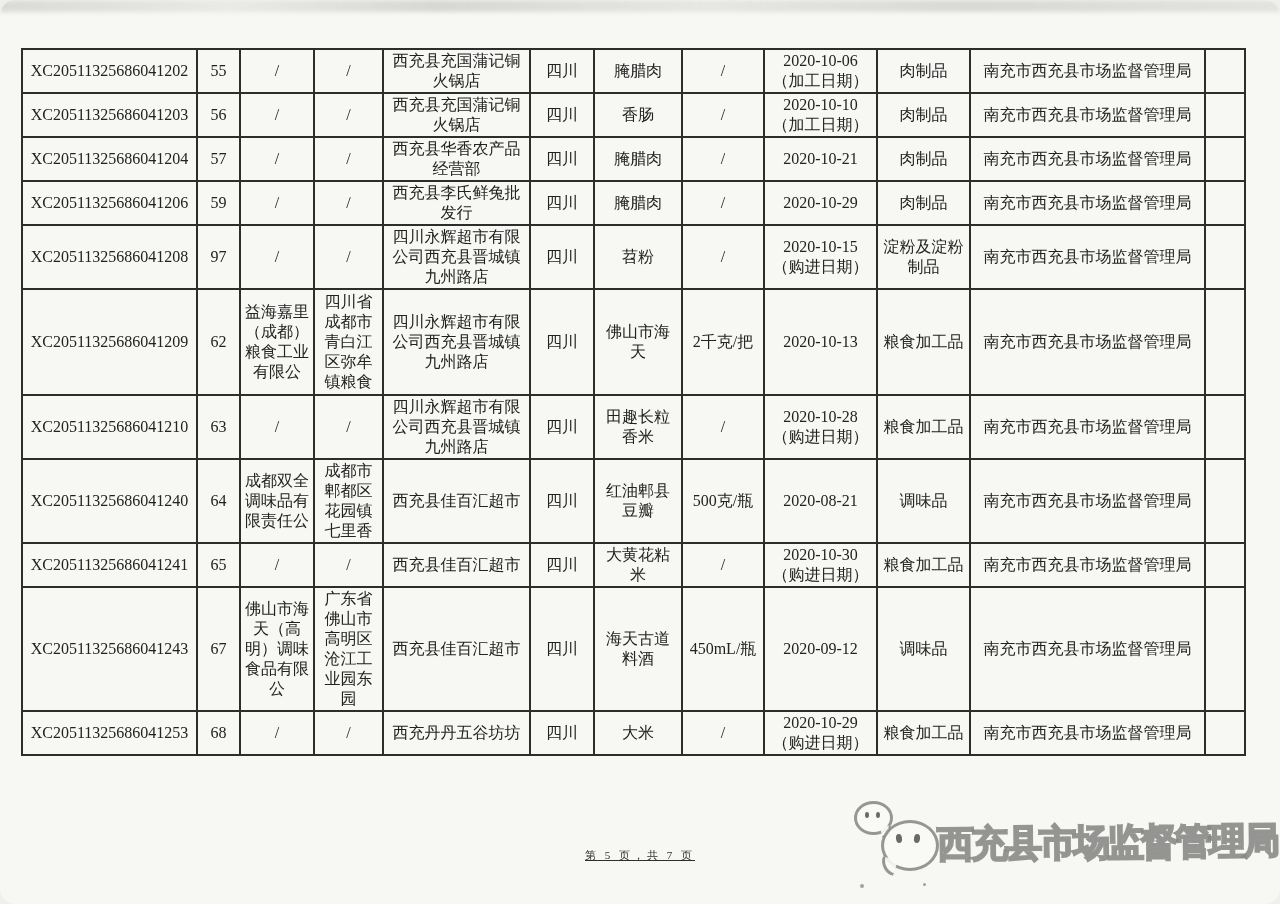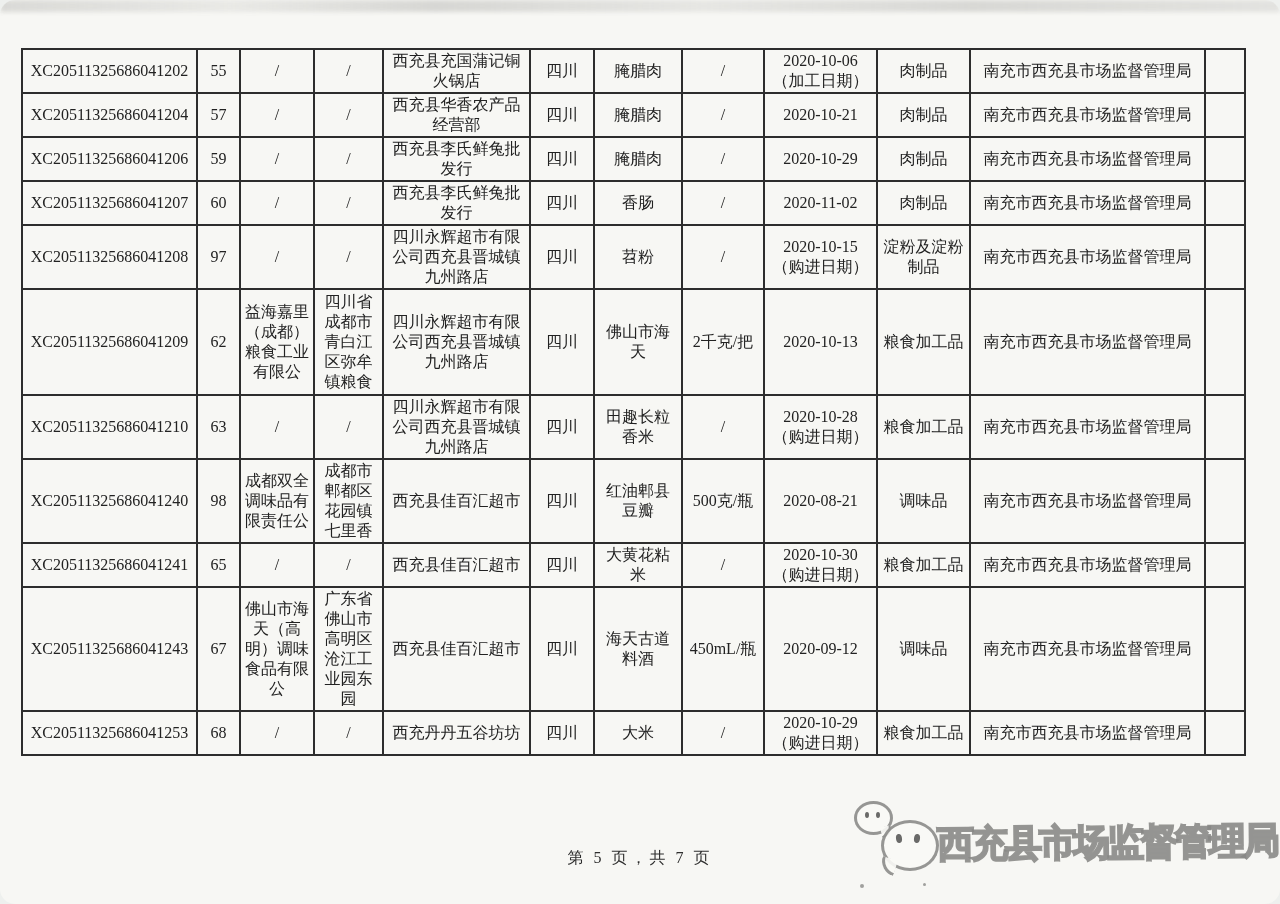--- a/index.html
+++ b/index.html
@@ -36,21 +36,21 @@
   td.c3{padding:1px 10px;word-break:break-all;}
   td.c4{padding:1px 8px;word-break:break-all;}
   td.c5{padding:1px 6px;word-break:break-all;}
   td.c7{padding:1px 3px;word-break:break-all;}
   td.c8{font-size:15px;}
   td.c9{white-space:pre-line;font-size:15.5px;}
   td.c10{padding:1px 6px;word-break:break-all;}
   td.c11{font-size:15.5px;}
   .page-footer{
     position:absolute;left:0;top:848px;width:1280px;
-    text-align:center;font-size:16px;color:#2e2e2e;letter-spacing:3px;
+    text-align:center;font-size:11px;color:#2e2e2e;letter-spacing:3px;text-decoration:underline;
   }
   
   .watermark{position:absolute;left:845px;top:798px;width:435px;height:100px;pointer-events:none;}
   .wm-text{
     position:absolute;left:92px;top:20px;white-space:nowrap;
     font-family:"Liberation Sans","DejaVu Sans",sans-serif;
     font-size:37px;font-weight:bold;letter-spacing:-3px;
     color:rgba(210,210,208,.22);
     -webkit-text-stroke:2px rgba(135,135,133,.88);
     transform:rotate(-.6deg);
@@ -118,20 +118,35 @@
           <td class="c5">西充县充国蒲记铜火锅店</td>
           <td class="c6">四川</td>
           <td class="c7">腌腊肉</td>
           <td class="c8">/</td>
           <td class="c9">2020-10-06
 （加工日期）</td>
           <td class="c10">肉制品</td>
           <td class="c11">南充市西充县市场监督管理局</td>
           <td class="c12"></td>
         </tr>
+        <tr style="height: 44px;">
+          <td class="c1">XC20511325686041203</td>
+          <td class="c2">56</td>
+          <td class="c3">/</td>
+          <td class="c4">/</td>
+          <td class="c5">西充县充国蒲记铜火锅店</td>
+          <td class="c6">四川</td>
+          <td class="c7">香肠</td>
+          <td class="c8">/</td>
+          <td class="c9">2020-10-10
+（加工日期）</td>
+          <td class="c10">肉制品</td>
+          <td class="c11">南充市西充县市场监督管理局</td>
+          <td class="c12"></td>
+        </tr>
         <tr style="height: 41px;">
           <td class="c1">XC20511325686041204</td>
           <td class="c2">57</td>
           <td class="c3">/</td>
           <td class="c4">/</td>
           <td class="c5">西充县华香农产品经营部</td>
           <td class="c6">四川</td>
           <td class="c7">腌腊肉</td>
           <td class="c8">/</td>
           <td class="c9">2020-10-21</td>
@@ -142,34 +157,20 @@
         <tr style="height: 41px;">
           <td class="c1">XC20511325686041206</td>
           <td class="c2">59</td>
           <td class="c3">/</td>
           <td class="c4">/</td>
           <td class="c5">西充县李氏鲜兔批发行</td>
           <td class="c6">四川</td>
           <td class="c7">腌腊肉</td>
           <td class="c8">/</td>
           <td class="c9">2020-10-29</td>
-          <td class="c10">肉制品</td>
-          <td class="c11">南充市西充县市场监督管理局</td>
-          <td class="c12"></td>
-        </tr>
-        <tr style="height: 41px;">
-          <td class="c1">XC20511325686041207</td>
-          <td class="c2">60</td>
-          <td class="c3">/</td>
-          <td class="c4">/</td>
-          <td class="c5">西充县李氏鲜兔批发行</td>
-          <td class="c6">四川</td>
-          <td class="c7">香肠</td>
-          <td class="c8">/</td>
-          <td class="c9">2020-11-02</td>
           <td class="c10">肉制品</td>
           <td class="c11">南充市西充县市场监督管理局</td>
           <td class="c12"></td>
         </tr>
         <tr style="height: 61px;">
           <td class="c1">XC20511325686041208</td>
           <td class="c2">97</td>
           <td class="c3">/</td>
           <td class="c4">/</td>
           <td class="c5">四川永辉超市有限公司西充县晋城镇九州路店</td>
@@ -206,21 +207,21 @@
           <td class="c7">田趣长粒香米</td>
           <td class="c8">/</td>
           <td class="c9">2020-10-28
 （购进日期）</td>
           <td class="c10">粮食加工品</td>
           <td class="c11">南充市西充县市场监督管理局</td>
           <td class="c12"></td>
         </tr>
         <tr style="height: 80px;">
           <td class="c1">XC20511325686041240</td>
-          <td class="c2">98</td>
+          <td class="c2">64</td>
           <td class="c3">成都双全调味品有限责任公</td>
           <td class="c4">成都市郫都区花园镇七里香</td>
           <td class="c5">西充县佳百汇超市</td>
           <td class="c6">四川</td>
           <td class="c7">红油郫县豆瓣</td>
           <td class="c8">500克/瓶</td>
           <td class="c9">2020-08-21</td>
           <td class="c10">调味品</td>
           <td class="c11">南充市西充县市场监督管理局</td>
           <td class="c12"></td>

